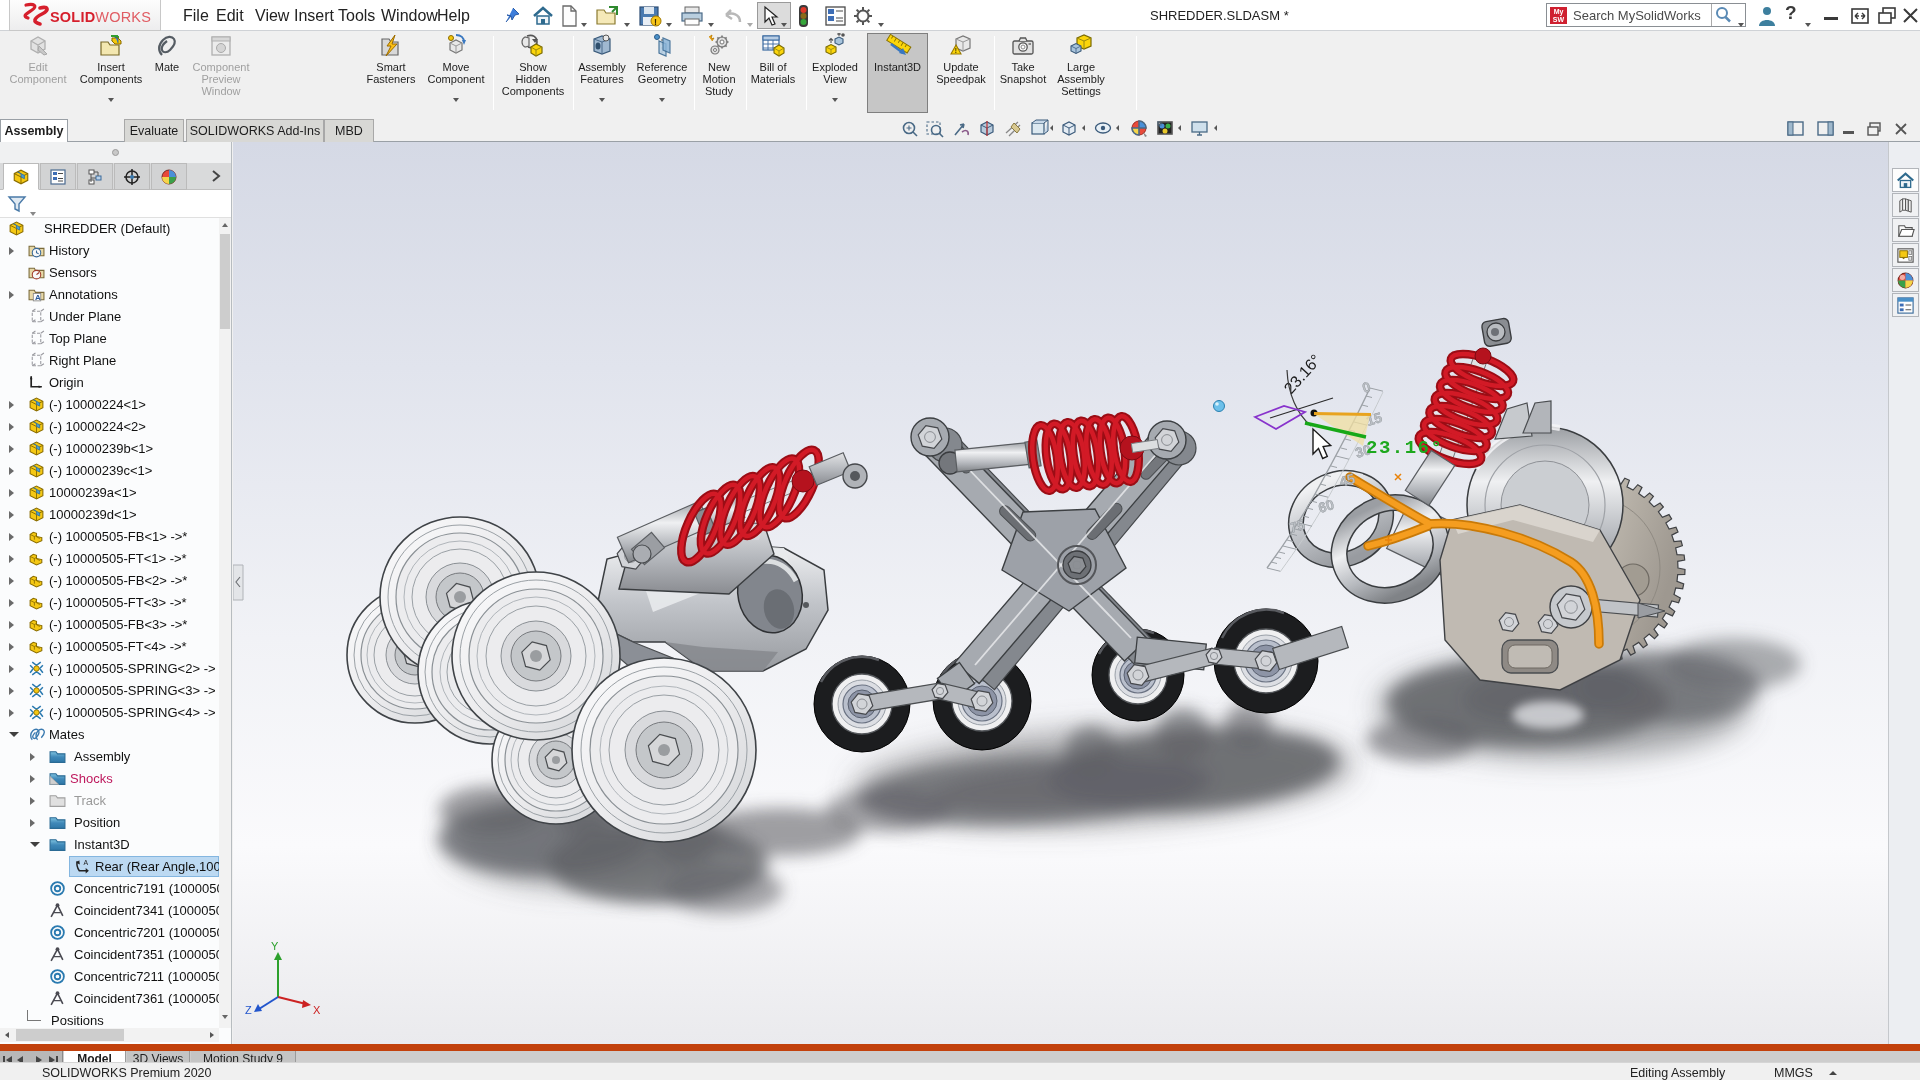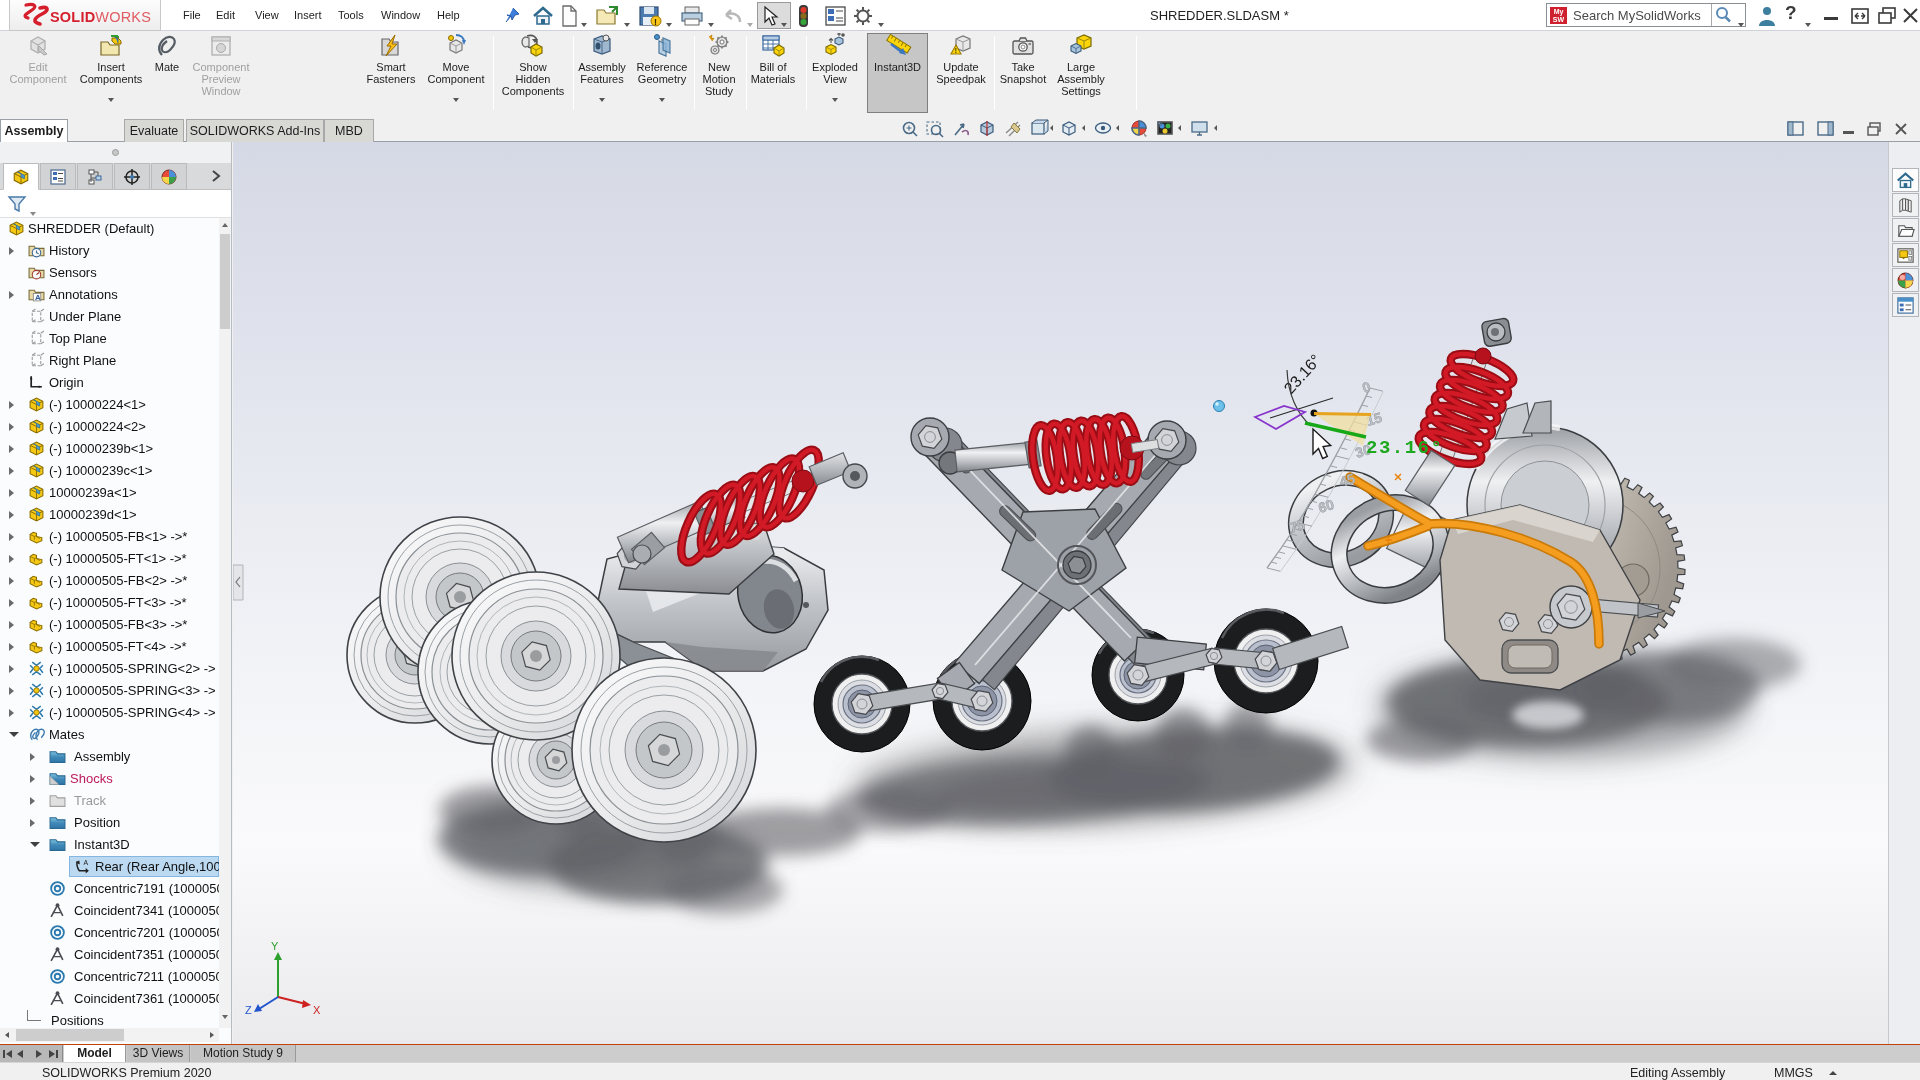--- a/index.html
+++ b/index.html
@@ -2,21 +2,21 @@
 <html><head>
 <meta charset="utf-8">
 <style>
 * { margin:0; padding:0; box-sizing:border-box; }
 html,body { width:1920px; height:1080px; overflow:hidden; }
 body { font-family:"Liberation Sans", sans-serif; background:#f0f0f0; position:relative; }
 .abs { position:absolute; }
 
 #titlebar { position:absolute; left:0; top:0; width:1920px; height:31px; background:#ffffff; border-bottom:1px solid #cfd2d6; }
 #logo { position:absolute; left:9px; top:0; width:152px; height:31px; background:linear-gradient(180deg,#fdfdfd,#ededee); border:1px solid #c8c8c8; border-top:none; display:flex; align-items:center; }
-.menu { position:absolute; top:0; height:31px; line-height:31px; font-size:11px; color:#222; }
+.menu { position:absolute; top:0; height:31px; line-height:31px; font-size:16px; color:#222; }
 
 #ribbon { position:absolute; left:0; top:31px; width:1920px; height:86px; background:#f0f0f0; }
 .rbtn { position:absolute; top:2px; height:82px; text-align:center; }
 .rlab { font-size:11px; color:#1d1d1d; line-height:12px; }
 .rlab.gray { color:#a0a0a0; }
 .ricon { display:block; margin:0 auto 2px auto; }
 .rsep { position:absolute; top:5px; height:74px; width:1px; background:#dcdcdc; border-right:1px solid #ffffff; }
 .caret { width:0; height:0; border-left:3.5px solid transparent; border-right:3.5px solid transparent; border-top:4px solid #555; display:inline-block; }
 
 #tabrow { position:absolute; left:0; top:117px; width:1920px; height:25px; background:#f0f0f0; border-bottom:1px solid #9aa0a6; }
@@ -25,21 +25,21 @@
 
 #lpanel { position:absolute; left:0; top:142px; width:232px; height:902px; background:#fbfcfd; border-right:1px solid #b7bcc0; }
 #ptabs { position:absolute; left:0; top:21px; width:231px; height:27px; background:#d9dadb; border-bottom:1px solid #c0c0c0; }
 .ptab { position:absolute; top:0; width:36px; height:27px; background:#d2d3d4; border:1px solid #bbbbbb; display:flex; align-items:center; justify-content:center; }
 .ptab.active { background:#ffffff; border-bottom:1px solid #ffffff; }
 .trow { position:absolute; left:0; width:218px; height:22px; font-size:13px; color:#111; white-space:nowrap; }
 .trow span.txt { position:absolute; top:3px; }
 .arrow { position:absolute; top:7px; width:0; height:0; border-top:4px solid transparent; border-bottom:4px solid transparent; border-left:5px solid #6a6a6a; }
 .arrow.open { border-left:5px solid transparent; border-right:5px solid transparent; border-top:5px solid #404040; top:8px; }
 
-#bottombar { position:absolute; left:0; top:1044px; width:1920px; height:18px; background:#cdcdcd; border-top:1px solid #c2410c; }
+#bottombar { position:absolute; left:0; top:1044px; width:1920px; height:18px; background:#cdcdcd; border-top:7px solid #c2410c; }
 .btab { position:absolute; top:0; height:18px; line-height:17px; font-size:12px; color:#1d1d1d; text-align:center; background:#c4c4c4; border-right:1px solid #9a9a9a; }
 #statusbar { position:absolute; left:0; top:1062px; width:1920px; height:18px; background:#f0f0f0; border-top:1px solid #d5d5d5; font-size:12.5px; color:#222; }
 
 #rstrip { position:absolute; left:1888px; top:142px; width:32px; height:902px; background:#eceef2; border-left:1px solid #c5c8cc; }
 .rsbtn { position:absolute; left:3px; width:27px; height:24px; background:#f0f1f3; border:1px solid #b2b5ba; display:flex; align-items:center; justify-content:center; }
 
 #viewport { position:absolute; left:233px; top:142px; width:1655px; height:902px; overflow:hidden; }
 </style>
 </head>
 <body>
@@ -563,21 +563,21 @@
     <svg width="22" height="22" viewBox="0 0 22 22" style="position:absolute; left:6px; top:3px;">
         <path d="M3,4 L19,4 L13,11 L13,18 L9,16 L9,11 Z" fill="#dfe9f2" stroke="#4a7aa8" stroke-width="1.4"></path>
       </svg>
     <div class="abs" style="left:30px; top:12px;"><span class="caret" style="border-top-color:#888;"></span></div>
   </div>
   <div id="tree" class="abs" style="left:0; top:76px; width:219px; height:810px; overflow:hidden; background:#fbfcfd;">
 <div class="trow" style="top:0px;">
         <svg class="abs" style="left:8px; top:2px;" width="17" height="17" viewBox="0 0 16 16">
           <use href="#i-comp"></use>
         </svg>
-        <span class="txt" style="left:28px; color:#111;">SHREDDER  (Default)</span>
+        <span class="txt" style="left:44px; color:#111;">SHREDDER  (Default)</span>
       </div>
 <div class="trow" style="top:22px;">
         <div class="arrow" style="left:9px;"></div>
         <svg class="abs" style="left:28px; top:2px;" width="17" height="17" viewBox="0 0 16 16">
           <use href="#i-hist"></use>
         </svg>
         <span class="txt" style="left:49px; color:#111;">History</span>
       </div>
 <div class="trow" style="top:44px;">
         <svg class="abs" style="left:28px; top:2px;" width="17" height="17" viewBox="0 0 16 16">

